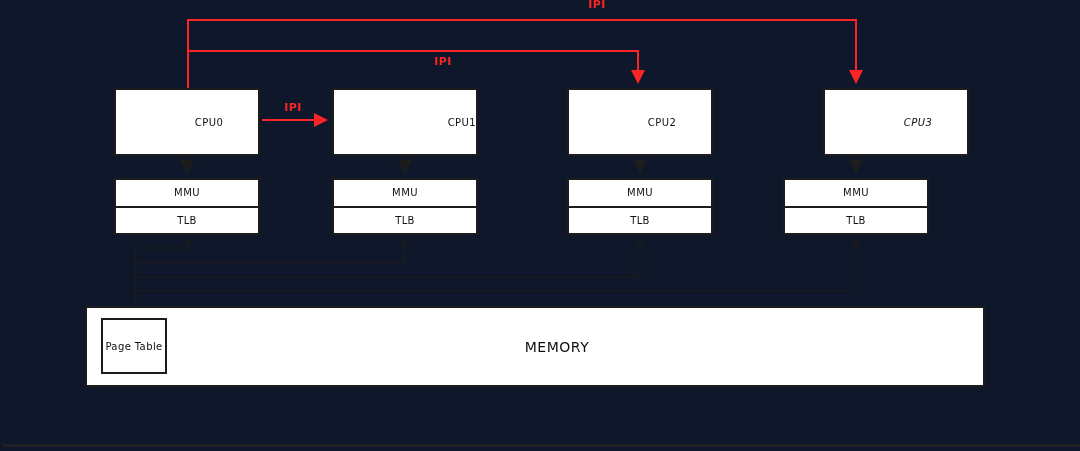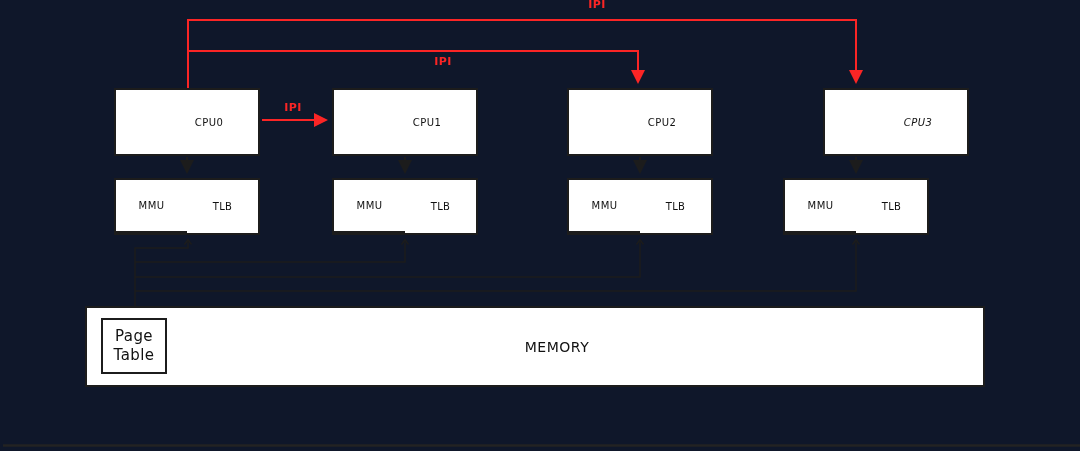--- a/index.html
+++ b/index.html
@@ -16,39 +16,39 @@
     border:2px solid #1c1c1c;
     background:#ffffff;
     box-sizing:border-box;
     display:flex;align-items:center;justify-content:center;
     color:#111111;
     font-size:10px;
     letter-spacing:0.4px;
     padding-left:44px;
   }
   .cpu{top:88px;width:146px;height:68px;}
-  .cpu0{left:114px;} .cpu1{left:332px;} .cpu2{left:567px;text-align:center;} .cpu3{left:823px;font-style:italic;}
+  .cpu0{left:114px;} .cpu1{left:332px;justify-content:flex-end;} .cpu2{left:567px;text-align:center;} .cpu3{left:823px;font-style:italic;}
   .mmutlb{
     position:absolute;top:178px;width:146px;height:57px;
     border:2px solid #1c1c1c;background:#fff;box-sizing:border-box;
-    display:flex;flex-direction:row;
+    display:flex;flex-direction:column;
   }
   .mt0{left:114px;} .mt1{left:332px;} .mt2{left:567px;} .mt3{left:783px;}
   .cell{
     flex:1;display:flex;align-items:center;justify-content:center;
     font-size:10px;color:#111;letter-spacing:0.4px;
   }
   .cell.mmu{border-bottom:2px solid #1c1c1c;}
   .memory{
     left:85px;top:306px;width:900px;height:81px;
     font-size:14px;letter-spacing:0.5px;
   }
   .pagetable{
     left:101px;top:318px;width:66px;height:56px;
-    font-size:15px;text-align:center;line-height:1.3;
+    font-size:10px;text-align:center;line-height:1.3;
     padding:2px;
   }
   .ipi-label{
     position:absolute;
     color:#fb2525;
     font-size:11px;font-weight:600;letter-spacing:0.5px;
     transform:translateX(-50%);
     white-space:nowrap;
   }
   .ipi-top{left:597px;top:-2px;}

